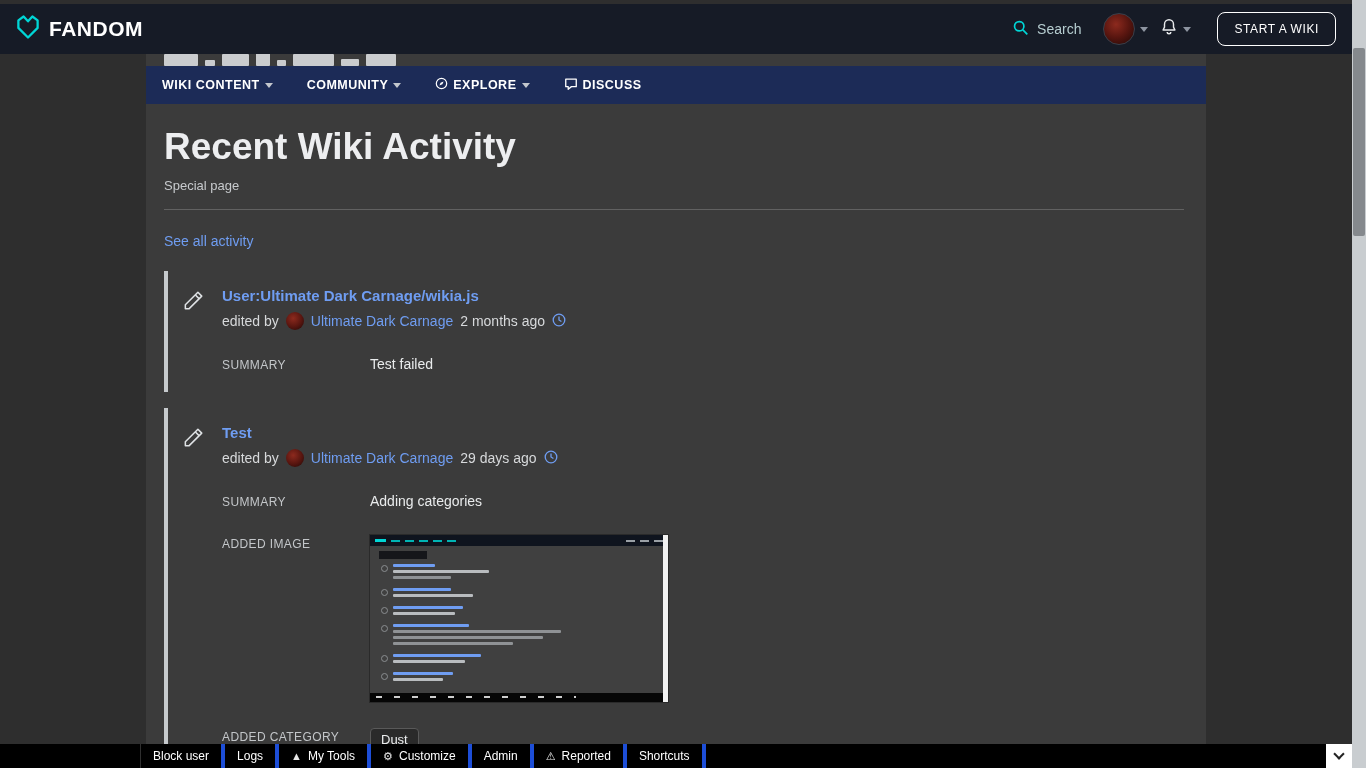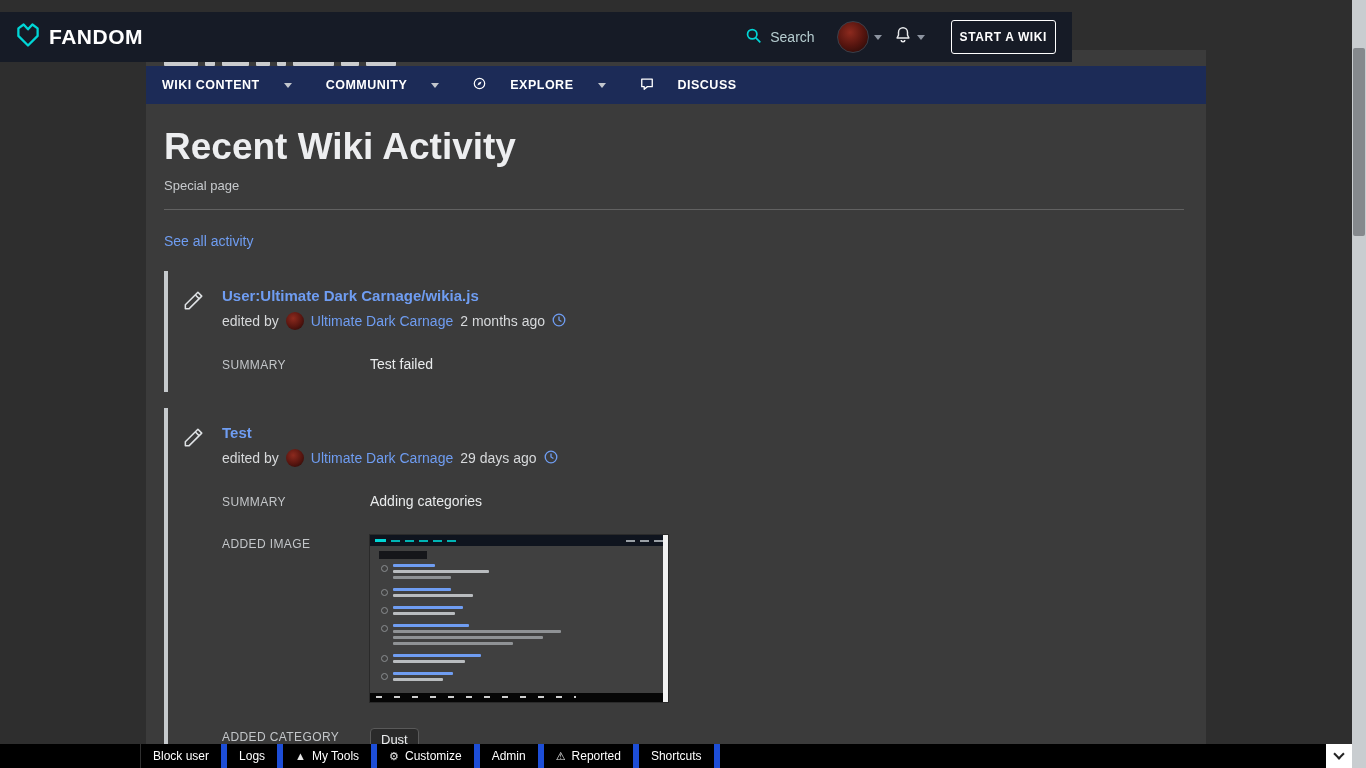--- a/index.html
+++ b/index.html
@@ -6,21 +6,21 @@
   html,body { margin:0; padding:0; }
   body {
     width:1366px; height:768px; overflow:hidden;
     background:#2e2e2e;
     font-family:"Liberation Sans", sans-serif;
   }
   a { text-decoration:none; cursor:pointer; }
 
   
   .global-nav {
-    position:fixed; top:12px; left:0; width:1072px; height:50px;
+    position:fixed; top:4px; left:0; width:1352px; height:50px;
     background:#161b26; display:flex; align-items:center; z-index:30;
   }
   .brand { display:flex; align-items:center; gap:7px; margin-left:14px; cursor:pointer; }
   .brand-name { color:#ffffff; font-weight:bold; font-size:21px; letter-spacing:.5px; }
   .primary-links { display:flex; gap:34px; margin-left:32px; }
   .nav-link {
     color:#00d6d6; font-weight:bold; font-size:14px; letter-spacing:.6px;
     display:flex; align-items:center; gap:6px; cursor:pointer;
   }
   .caret {
@@ -33,43 +33,43 @@
   .nav-right { margin-left:auto; display:flex; align-items:center; gap:12px; margin-right:16px; }
   .search-box { display:flex; align-items:center; gap:8px; color:#b6cdd0; font-size:14px; cursor:pointer; margin-right:10px; }
   .avatar {
     width:32px; height:32px; border-radius:50%;
     background:radial-gradient(circle at 40% 35%, #8d2a1e 0%, #57150f 50%, #1d0806 100%);
     border:1px solid #3a3f4a; cursor:pointer;
   }
   .icon-btn { display:flex; align-items:center; gap:5px; cursor:pointer; }
   .start-wiki {
     border:1px solid #ffffff; color:#ffffff; background:transparent;
-    font-weight:bold; font-size:12px; letter-spacing:.6px;
-    padding:9px 8px; border-radius:3px; margin-left:14px; cursor:pointer;
+    font-weight:normal; font-size:12px; letter-spacing:.6px;
+    padding:9px 16px; border-radius:8px; margin-left:14px; cursor:pointer;
     font-family:"Liberation Sans", sans-serif;
   }
 
   
   .page-col {
     position:absolute; top:50px; left:146px; width:1060px; height:718px;
     background:#3b3b3b;
   }
   .clipped-strip {
     height:16px; overflow:hidden; display:flex; align-items:flex-end;
     gap:7px; padding-left:18px;
   }
   .frag { background:#d7d9db; opacity:.92; border-radius:1px; }
 
   .wiki-nav {
     height:38px; background:#1c2b57; display:flex; align-items:center;
     gap:34px; padding:0 16px;
   }
   .wiki-nav-item {
     color:#ffffff; font-weight:bold; font-size:12.5px; letter-spacing:.5px;
-    display:flex; align-items:center; gap:24px; cursor:pointer;
+    display:flex; align-items:center; gap:5px; cursor:pointer;
   }
 
   .main { padding:14px 18px 0 18px; }
   .page-title { margin:8px 0 10px; color:#edeef0; font-size:37px; font-weight:bold; }
   .subtitle { color:#c7cacd; font-size:13px; margin-bottom:16px; }
   .divider { border:none; border-top:1px solid #616161; margin:0 4px 22px 0; }
   .see-all { color:#6f9df2; font-size:14px; display:inline-block; margin-bottom:22px; }
 
   
   .feed-item { position:relative; padding:16px 0 20px 0; margin-bottom:16px; }
@@ -114,21 +114,21 @@
   .t-scroll { position:absolute; right:0; top:0; bottom:0; width:5px; background:#f2f2f2; }
 
   
   .admin-toolbar {
     position:fixed; left:0; bottom:0; width:1352px; height:24px;
     background:#000000; display:flex; align-items:stretch;
     padding-left:140px; z-index:40;
   }
   .tool-item {
     display:flex; align-items:center; gap:6px; color:#ffffff; font-size:12px;
-    padding:0 12px; border-right:6px solid #1d4ed8; cursor:pointer; white-space:nowrap;justify-content:center;
+    padding:0 12px; border-right:4px solid #1d4ed8; cursor:pointer; white-space:nowrap;justify-content:center;
   }
   .tool-item:first-child { border-left:1px solid #2f2f2f; }
   .tool-icon { font-size:11px; line-height:1; color:#e8e8e8; }
   .collapse-btn {
     margin-left:auto; width:26px; background:#ffffff; cursor:pointer;
     display:flex; align-items:center; justify-content:center;
   }
   .chev-down {
     width:8px; height:8px; border-right:2px solid #222; border-bottom:2px solid #222;
     transform:rotate(45deg); margin-top:-4px;

